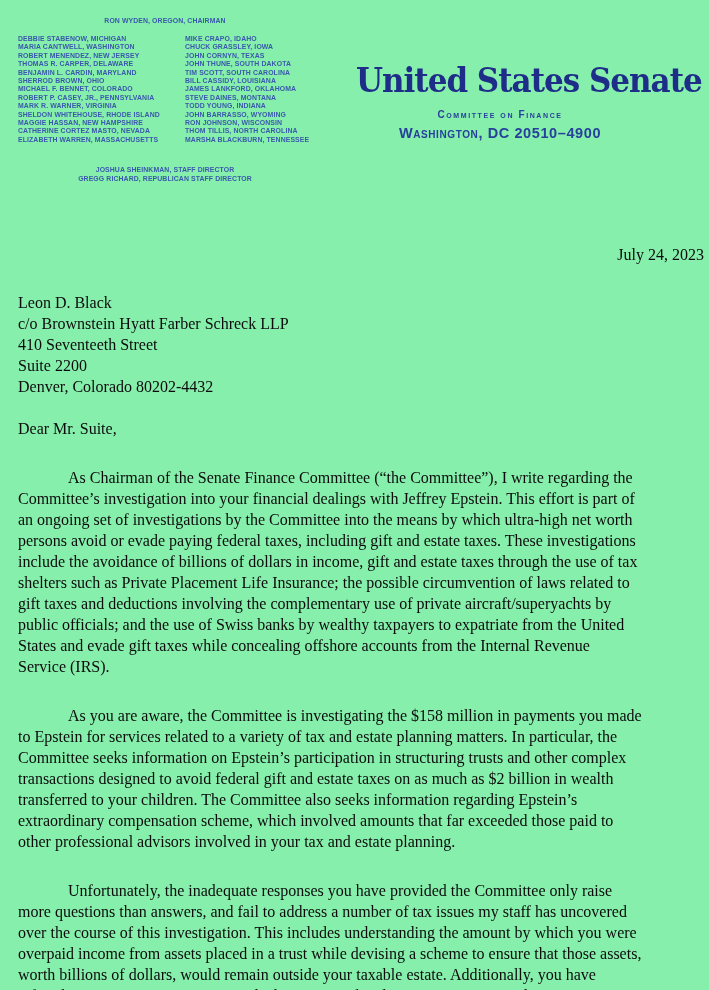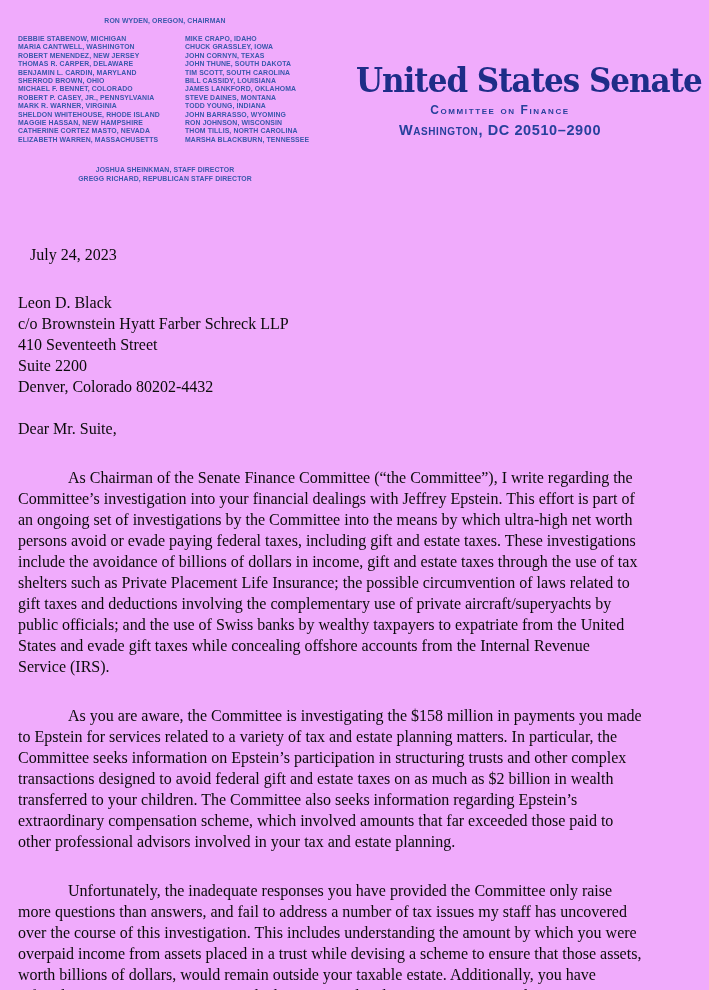--- a/index.html
+++ b/index.html
@@ -4,21 +4,21 @@
 <style>
   html, body {
     margin: 0;
     padding: 0;
     background: #ffffff;
   }
   .page {
     position: relative;
     width: 709px;
     height: 990px;
-    background: #f0abfc;
+    background: #86efac;
     overflow: hidden;
     font-family: "Liberation Serif", serif;
     color: #0b0b0b;
   }
 
   
   .letterhead { position: absolute; top: 0; left: 0; right: 0; height: 230px; }
 
   .members-block {
     position: absolute;
@@ -61,25 +61,25 @@
     font-family: "DejaVu Serif", "Liberation Serif", serif;
     font-weight: bold;
     font-size: 31px;
     line-height: 40px;
     letter-spacing: -1px;
     color: #1e2d88;
     white-space: nowrap;
     transform: scaleY(1.08);
   }
   .committee-line {
-    margin-top: 3px;
+    margin-top: 9px;
     font-family: "Liberation Sans", sans-serif;
     font-variant: small-caps;
     font-weight: 600;
-    font-size: 12px;
+    font-size: 10px;
     letter-spacing: 1.6px;
     color: #27409c;
   }
   .address-line {
     margin-top: 5px;
     font-family: "Liberation Sans", sans-serif;
     font-variant: small-caps;
     font-weight: 600;
     font-size: 14.5px;
     letter-spacing: 0.6px;
@@ -89,21 +89,21 @@
   
   .letter-body {
     position: absolute;
     top: 244px;
     left: 18px;
     width: 686px;
     font-size: 16px;
     line-height: 21px;
   }
   .letter-date {
-    text-align: left;
+    text-align: right;
     padding-left: 12px;
   }
   .recipient-address {
     margin-top: 27px;
     white-space: pre-line;
   }
   .salutation {
     margin-top: 21px;
   }
   .para {
@@ -153,21 +153,21 @@
             <div>MARSHA BLACKBURN, TENNESSEE</div>
           </div>
       </div>
       <div class="staff-directors">JOSHUA SHEINKMAN, STAFF DIRECTOR
 GREGG RICHARD, REPUBLICAN STAFF DIRECTOR</div>
     </div>
 
     <div class="seal-block">
       <div class="senate-title">United States Senate</div>
       <div class="committee-line">Committee on Finance</div>
-      <div class="address-line">Washington, DC 20510–2900</div>
+      <div class="address-line">Washington, DC 20510–4900</div>
     </div>
 
   </header>
 
   <main class="letter-body">
     <div class="letter-date">July 24, 2023</div>
 
     <div class="recipient-address">Leon D. Black
 c/o Brownstein Hyatt Farber Schreck LLP
 410 Seventeeth Street

